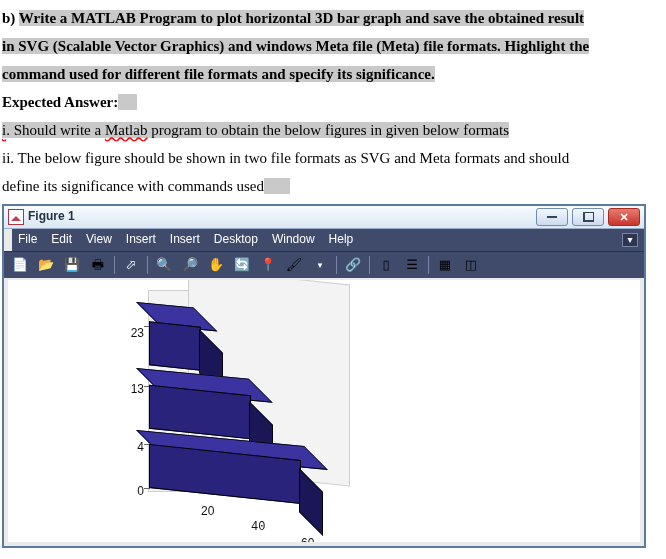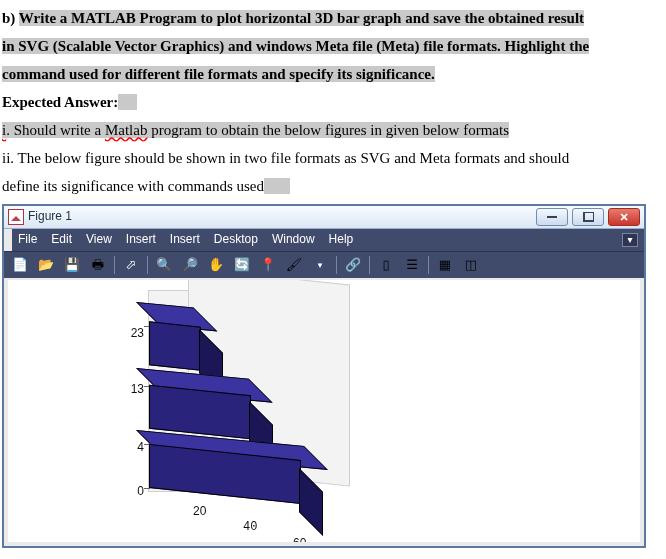--- a/index.html
+++ b/index.html
@@ -46,21 +46,21 @@
   }
   .titlebar .ticon::after {
     content: "";
     position: absolute;
     left: 2px; top: 6px;
     width: 0; height: 0;
     border-left: 5px solid transparent;
     border-right: 5px solid transparent;
     border-bottom: 5px solid #c04050;
   }
-  .titlebar .title { color: #234; font-weight: 400; flex: 0 0 auto; }
+  .titlebar .title { color: #234; font-weight: 700; flex: 0 0 auto; }
   .titlebar .spacer { flex: 1 1 auto; }
   .winbtn {
     width: 30px; height: 16px;
     border: 1px solid #6f8db0;
     border-radius: 3px;
     margin-left: 4px;
     display: flex; align-items: center; justify-content: center;
     background: linear-gradient(#f3f8ff, #cddbef);
     font-size: 11px; line-height: 1;
   }
@@ -125,20 +125,21 @@
     left: -28px;
     font-size: 12px;
     color: #111;
     text-align: right;
     width: 24px;
   }
   .xlabel {
     position: absolute;
     font-size: 12px;
     color: #111;
+    margin-left: 8px;
   }
   .tick { position:absolute; width:6px; height:1px; background:#666; }
 
   .bar3d { position: absolute; }
   .bar3d .front {
     position: absolute;
     background: #2a237c;
     border: 1px solid #000;
   }
   .bar3d .top {

